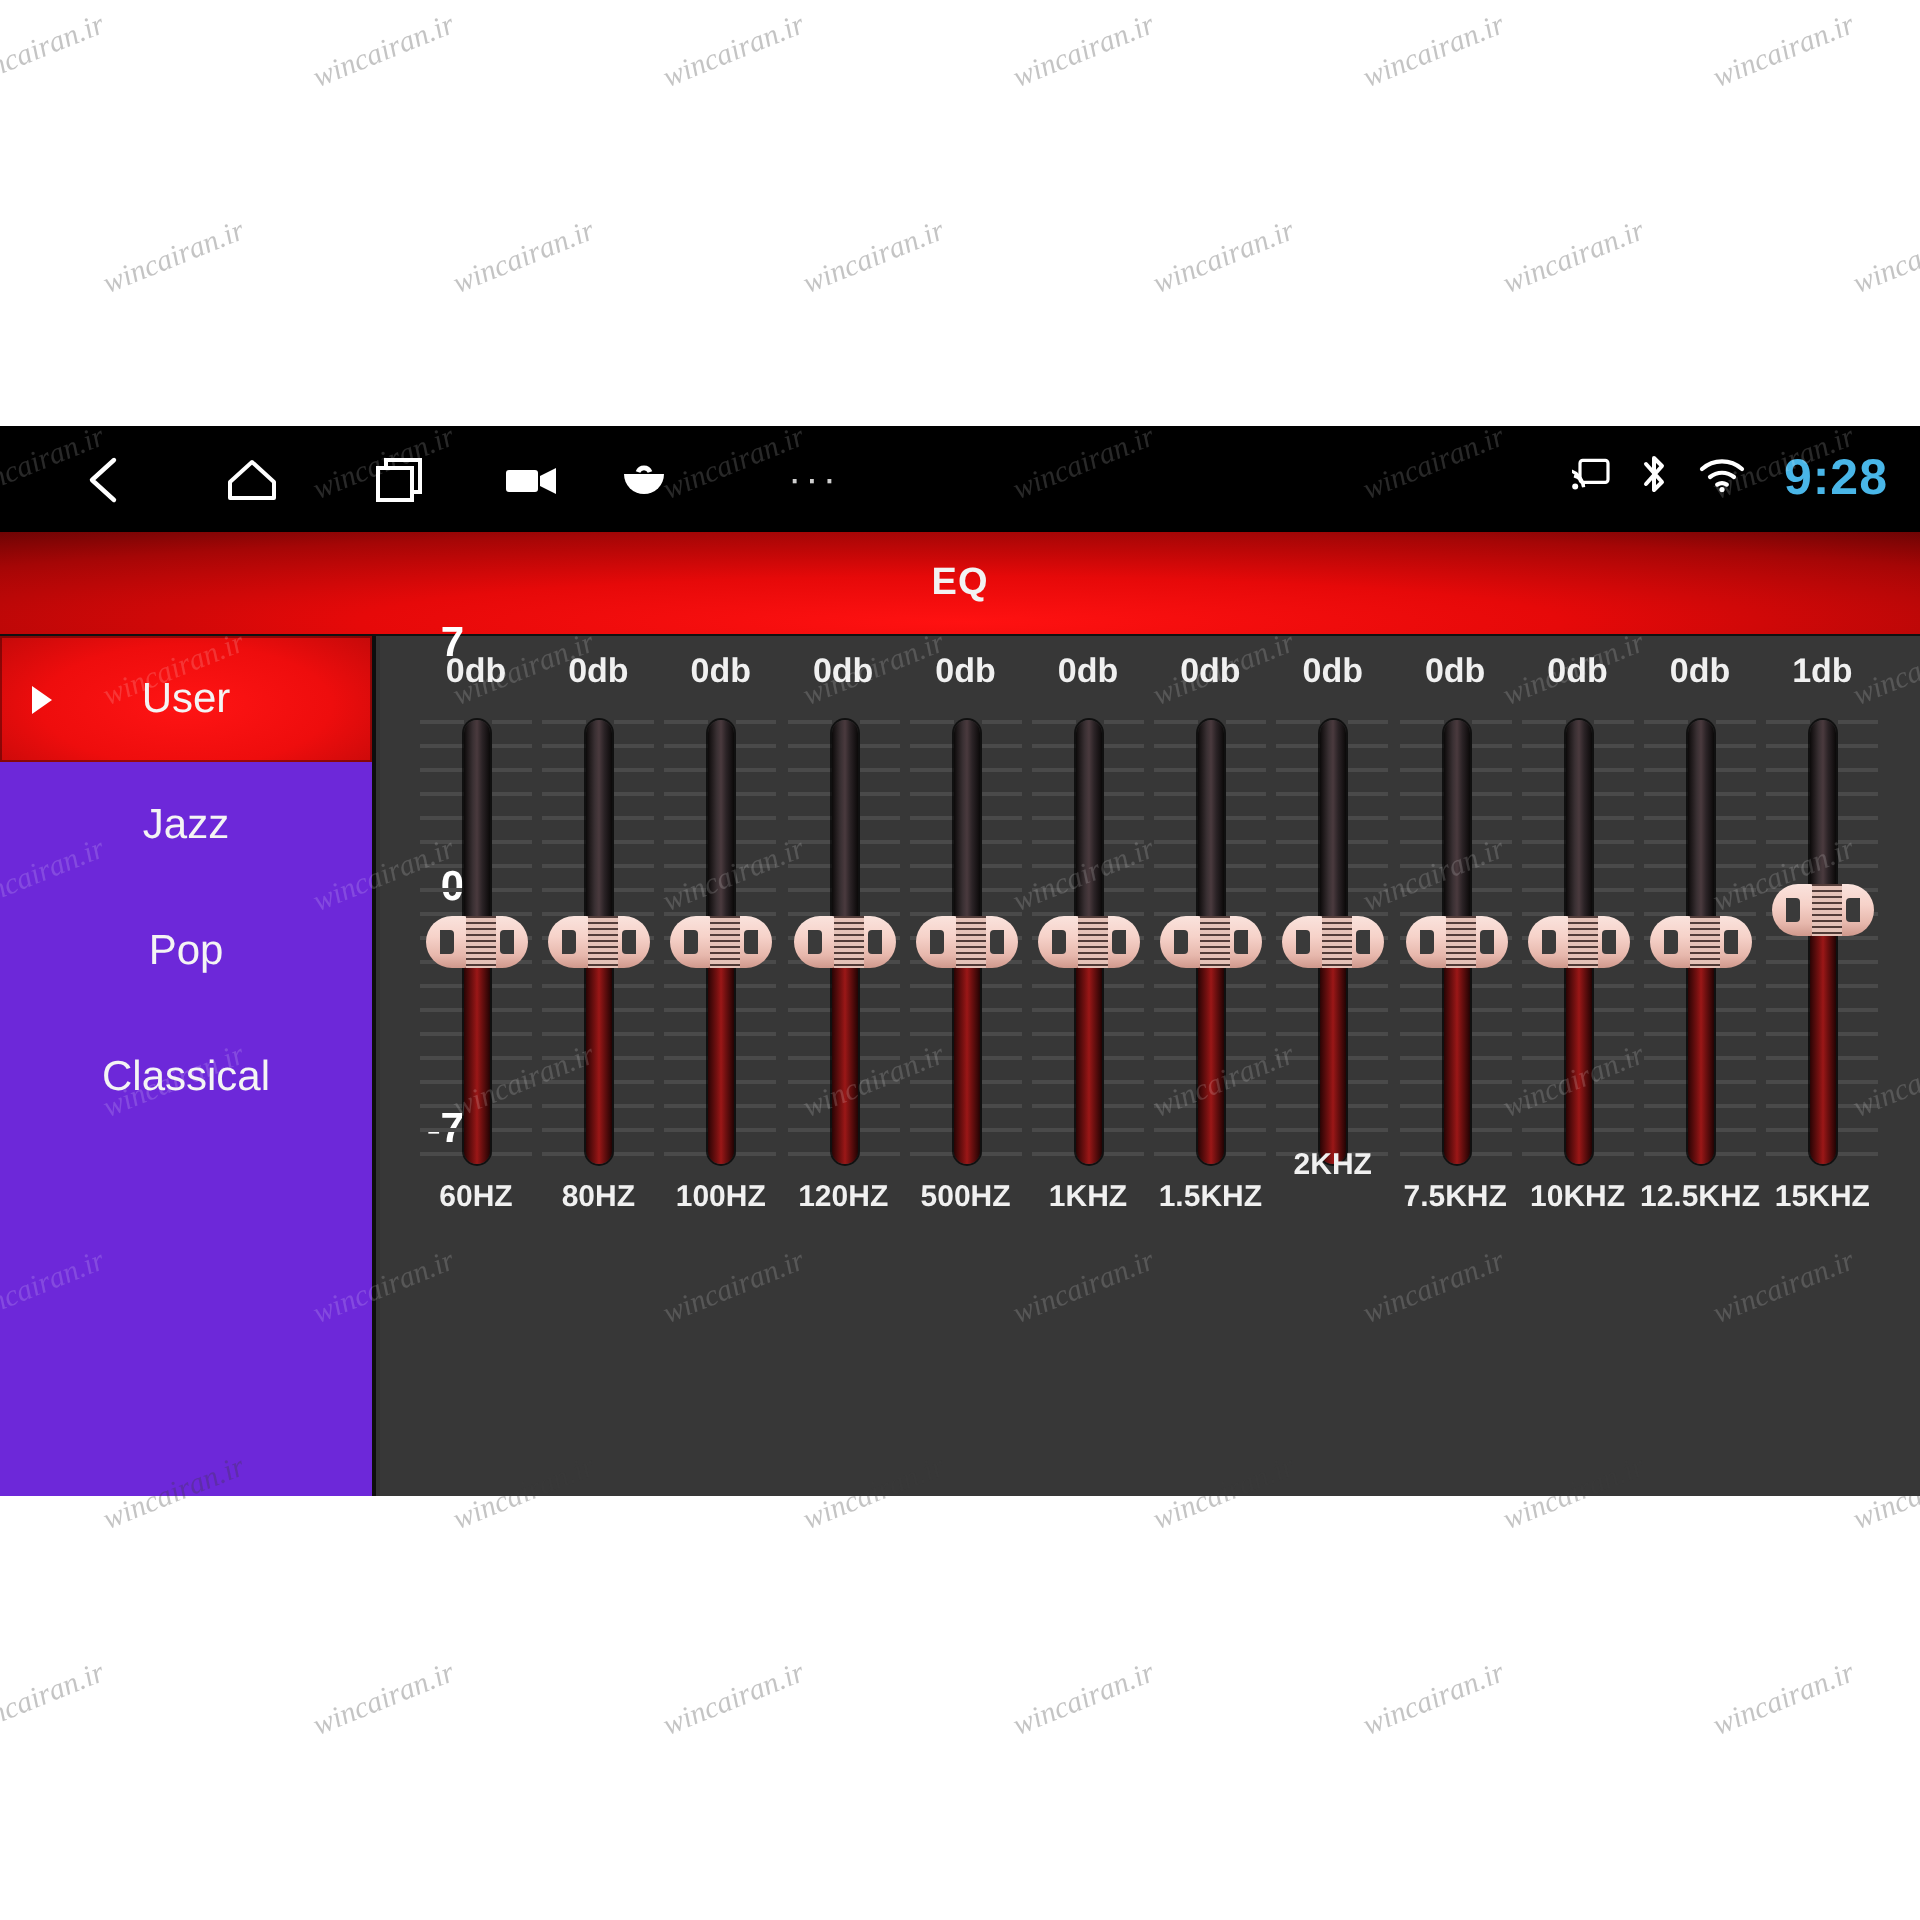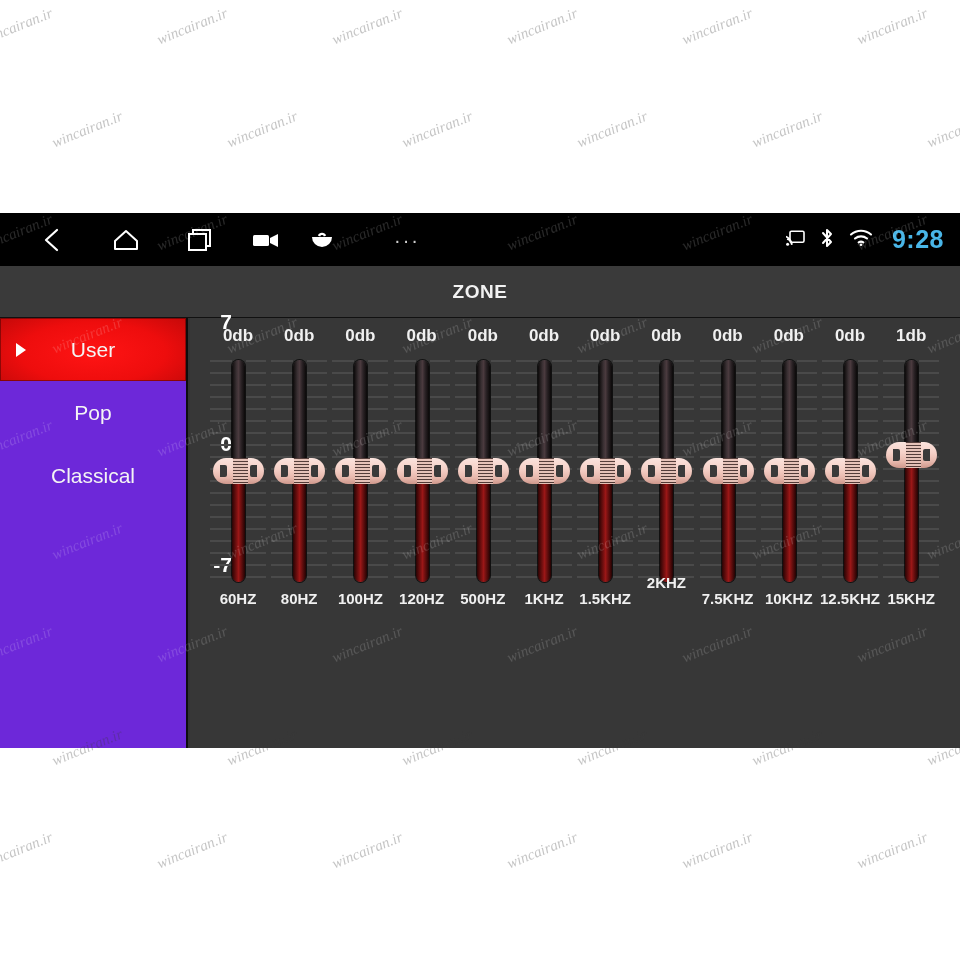--- a/index.html
+++ b/index.html
@@ -357,31 +357,34 @@
           <path d="M6,10.5 A9.5,9.5 0 0 1 18,10.5" fill="none" stroke="#ffffff" stroke-width="2.1" stroke-linecap="round"></path>
           <path d="M9.6,14.3 A4.6,4.6 0 0 1 14.4,14.3" fill="none" stroke="#ffffff" stroke-width="2.1" stroke-linecap="round"></path>
           <circle cx="12" cy="16.8" r="1.3" fill="#ffffff"></circle>
         </svg>
       </span>
       <span id="clock">9:28</span>
     </div>
   </div>
 
   <div id="tabs">
-    <div class="tab inactive">
-      <span class="tab-label">ZONE</span>
+    <div class="tab active">
+      <span class="tab-label">EQ</span>
     </div>
   </div>
 
   <div id="content">
 
     <div id="sidebar">
       <div class="preset selected">
         <span class="caret"></span>
         <span class="preset-label">User</span>
+      </div>
+      <div class="preset">
+        <span class="preset-label">Jazz</span>
       </div>
       <div class="preset">
         <span class="preset-label">Pop</span>
       </div>
       <div class="preset">
         <span class="preset-label">Classical</span>
       </div>
     </div>
 
     <div id="eqpanel">

